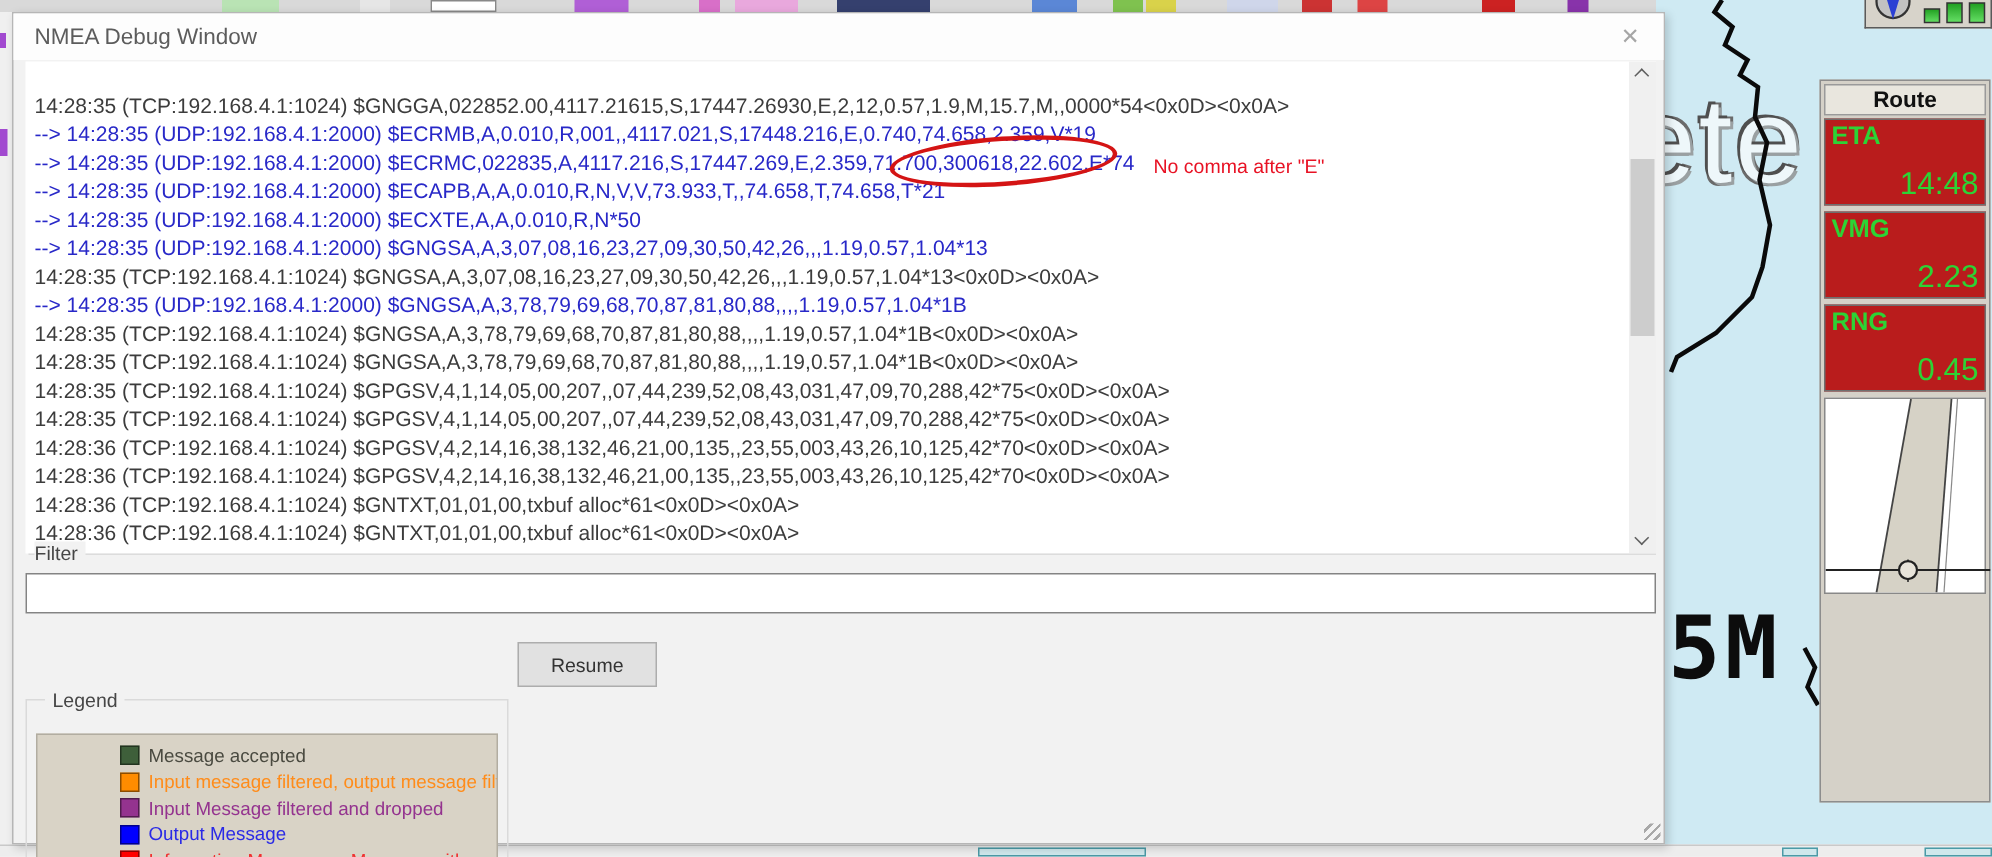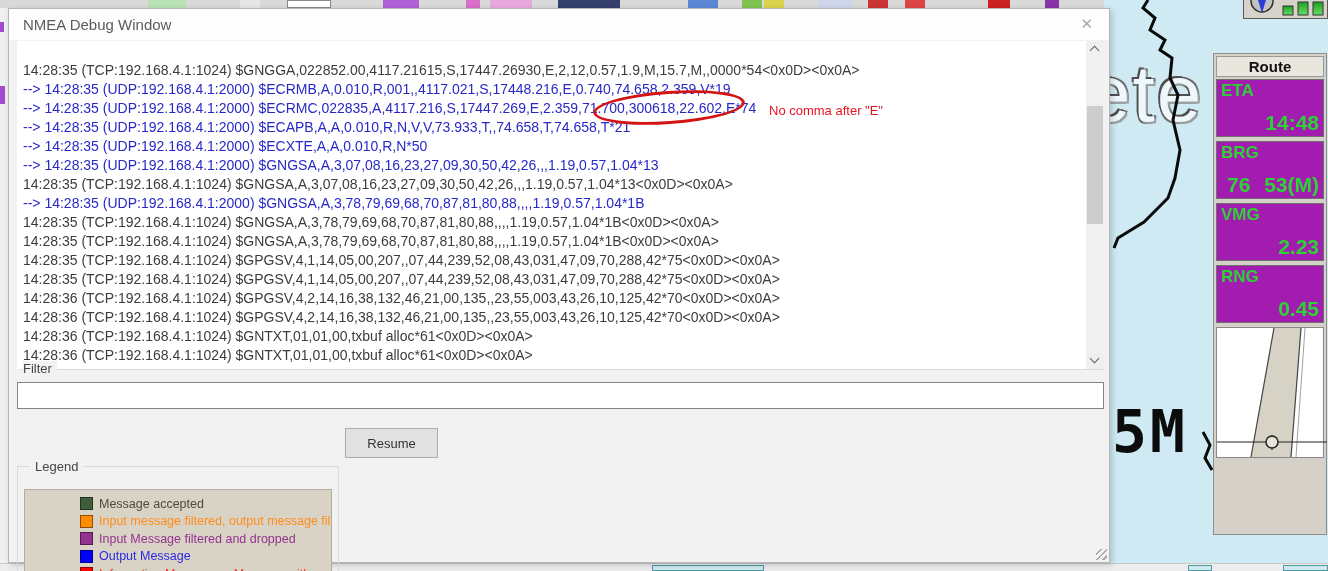--- a/index.html
+++ b/index.html
@@ -26,27 +26,27 @@
 
   
   #instrument-panel { left:1243px; top:0; width:85px; height:19px; background:#d7d3ca;
     border:1px solid #5a5a5a; border-top:none; z-index:2; }
 
   
   #route-panel { left:1213px; top:53px; width:114px; height:482px; background:#d5d1c8;
     border:1px solid #8d8d8d; z-index:2; padding:2px; }
   #route-header { height:21px; margin-bottom:2px; background:#e9e6de; border:1px solid #9a9a9a;
     font-size:15px; font-weight:700; color:#111; text-align:center; line-height:19px; }
-  .route-cell { position:relative; height:58px; margin-bottom:4px; background:#a21caf;
+  .route-cell { position:relative; height:58px; margin-bottom:4px; background:#b91c1c;
     border:1px solid #6f6f6f; overflow:hidden; }
   .rc-label { position:absolute; left:4px; top:1px; font-size:17px; font-weight:700; color:#2dd335; }
   .rc-values { position:absolute; left:0; right:0; bottom:1px; display:flex;
     justify-content:flex-end; align-items:flex-end; padding:0 4px; }
   .rc-values .rc-vleft { margin-right:auto; padding-left:6px; }
-  .rc-values span { font-size:21px; font-weight:700; color:#2dd335;margin-top:28px; }
+  .rc-values span { font-size:21px; font-weight:400; color:#2dd335;margin-top:28px; }
   #route-diagram { height:131px; background:#ffffff; border:1px solid #888; }
 
   
   #nmea-dialog { left:8px; top:8px; width:1102px; height:555px; background:#f2f2f2;
     border:1px solid #b6b6b6; z-index:3; box-shadow:2px 2px 6px rgba(0,0,0,0.18); }
   #dialog-titlebar { position:absolute; left:0; top:0; right:0; height:31px; background:#fdfdfd; }
   #dialog-title { position:absolute; left:14px; top:7px; font-size:15px; color:#5c5c5c; }
   #dialog-close { position:absolute; right:16px; top:6px; font-size:15px; color:#a6a6a6; cursor:default; }
 
   #log-area { position:absolute; left:8px; top:32px; width:1087px; height:328px; background:#ffffff; overflow:hidden; }
@@ -146,27 +146,20 @@
   </svg>
 </div>
 
 <div class="abs" id="route-panel">
   <div id="route-header">Route</div>
   <div id="route-cells">
       <div class="route-cell">
         <div class="rc-label">ETA</div>
         <div class="rc-values">
           <span>14:48</span>
-        </div>
-      </div>
-      <div class="route-cell">
-        <div class="rc-label">BRG</div>
-        <div class="rc-values">
-          <span class="rc-vleft">76</span>
-          <span>53(M)</span>
         </div>
       </div>
       <div class="route-cell">
         <div class="rc-label">VMG</div>
         <div class="rc-values">
           <span>2.23</span>
         </div>
       </div>
       <div class="route-cell">
         <div class="rc-label">RNG</div>

